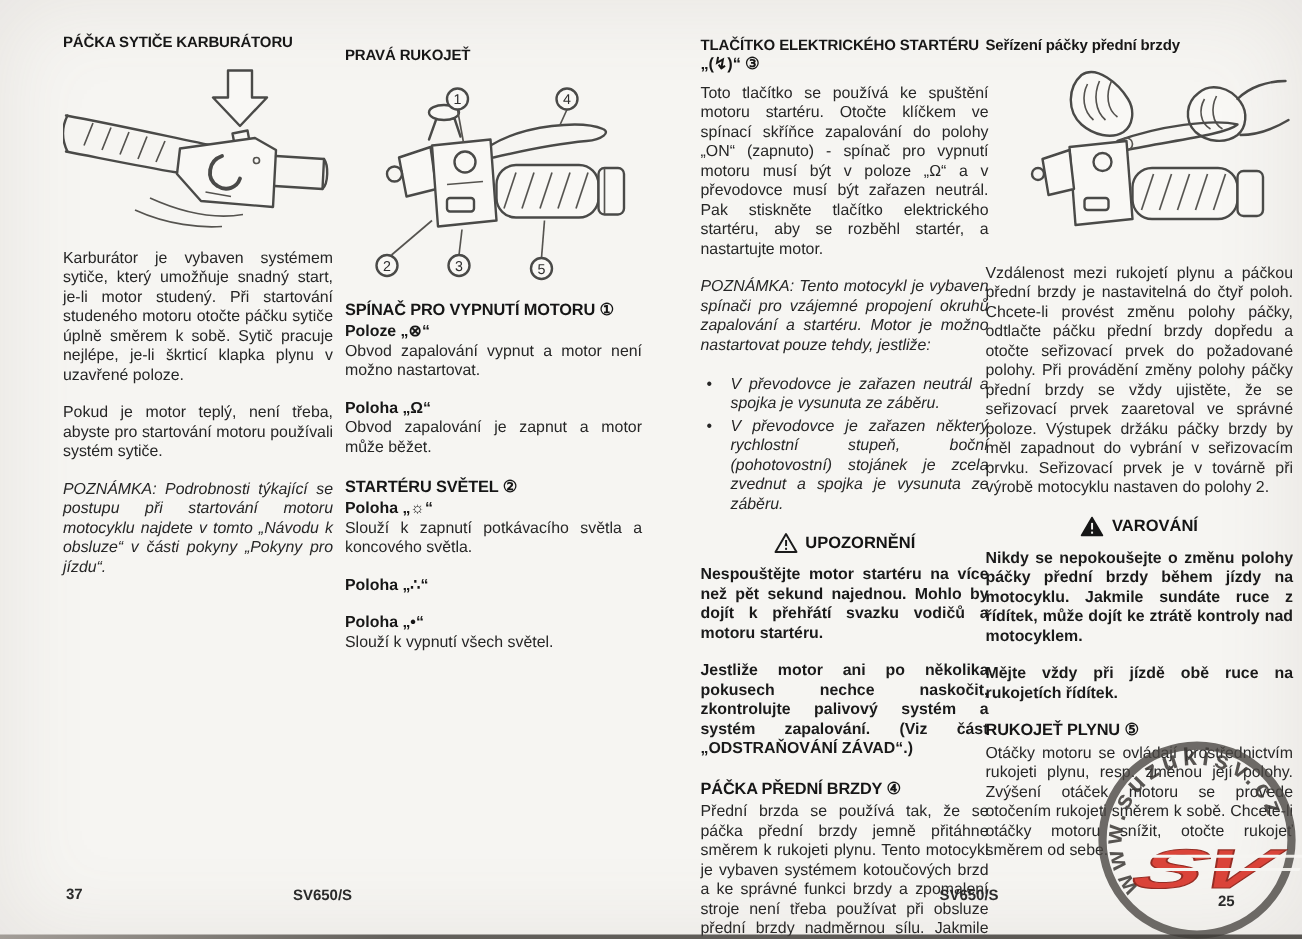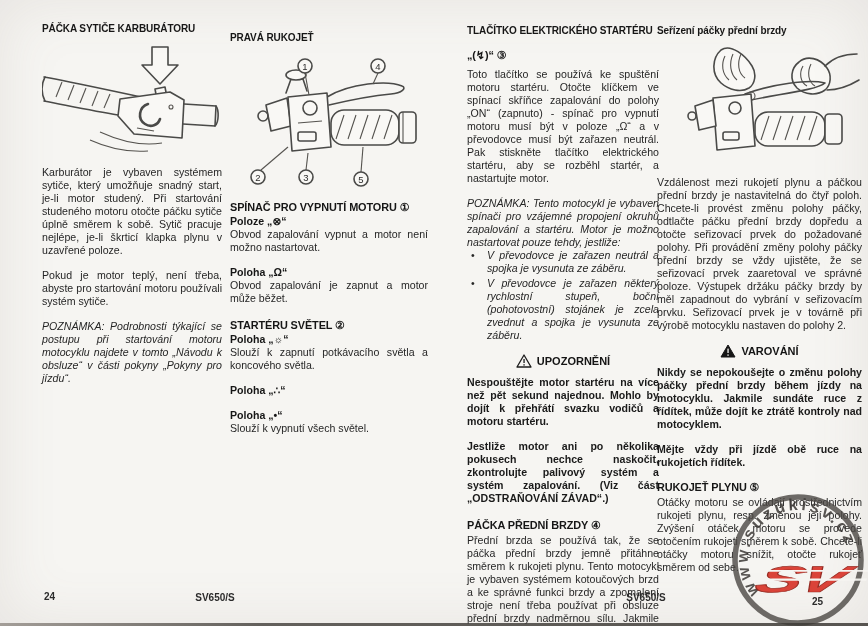--- a/index.html
+++ b/index.html
@@ -123,24 +123,24 @@
   <div class="pos-block">
     <div class="pos-label">Poloha „∴“</div>
   </div>
   <div class="pos-block">
     <div class="pos-label">Poloha „•“</div>
     <div>Slouží k vypnutí všech světel.</div>
   </div>
 </div>
 
 <div class="col" style="left:467px;top:24px;width:192px;">
-  <h3 style="margin-bottom:12px;">TLAČÍTKO ELEKTRICKÉHO STARTÉRU</h3>
+  <h3 style="margin-bottom:0;">TLAČÍTKO ELEKTRICKÉHO STARTÉRU</h3>
   <h4 style="margin-bottom:6px;">„(↯)“ ③</h4>
   <p>Toto tlačítko se používá ke spuštění motoru startéru. Otočte klíčkem ve spínací skříňce zapalování do polohy „ON“ (zapnuto) - spínač pro vypnutí motoru musí být v poloze „Ω“ a v převodovce musí být zařazen neutrál. Pak stiskněte tlačítko elektrického startéru, aby se rozběhl startér, a nastartujte motor.</p>
-  <p class="note" style="margin-bottom:0;">POZNÁMKA: Tento motocykl je vybaven spínači pro vzájemné propojení okruhů zapalování a startéru. Motor je možno nastartovat pouze tehdy, jestliže:</p>
+  <p class="note" style="margin-bottom:13px;">POZNÁMKA: Tento motocykl je vybaven spínači pro vzájemné propojení okruhů zapalování a startéru. Motor je možno nastartovat pouze tehdy, jestliže:</p>
   <div class="bullets">
     <div class="bullet">
       <span class="dot">•</span>
       <div class="txt">V převodovce je zařazen neutrál a spojka je vysunuta ze záběru.</div>
     </div>
     <div class="bullet">
       <span class="dot">•</span>
       <div class="txt">V převodovce je zařazen některý rychlostní stupeň, boční (pohotovostní) stojánek je zcela zvednut a spojka je vysunuta ze záběru.</div>
     </div>
   </div>
@@ -210,19 +210,19 @@
   <text font-size="16.5" font-weight="bold" fill="#3c3936" opacity="0.85" style="font-family:'Liberation Sans',sans-serif;letter-spacing:3px;">
     <textPath href="#wmArc">www.suzukisv.cz</textPath>
   </text>
   <g transform="translate(752,592) skewX(-25) scale(1.65,0.88)" opacity="0.92">
     <text x="0" y="0" font-size="42" font-weight="bold" font-style="italic" fill="#d8352a" stroke="#8e1d14" stroke-width="0.8" style="font-family:'Liberation Sans',sans-serif;letter-spacing:-2px;">SV</text>
     <path d="M-2 -14 L66 -14" stroke="#f6f5f2" stroke-width="2.4"></path>
     <path d="M-2 -24 L66 -24" stroke="#f6f5f2" stroke-width="2.2"></path>
   </g>
 </svg>
 
-<div class="footer" style="left:44px;top:591px;">24</div>
+<div class="footer" style="left:44px;top:591px;">37</div>
 <div class="footer" style="left:165px;top:592px;width:100px;text-align:center;">SV650/S</div>
 <div class="footer" style="left:596px;top:592px;width:100px;text-align:center;">SV650/S</div>
 <div class="footer" style="left:812px;top:596px;">25</div>
 
 <div class="scan-edge"></div>
 <div class="scan-vignette"></div>
 
 </body></html>

